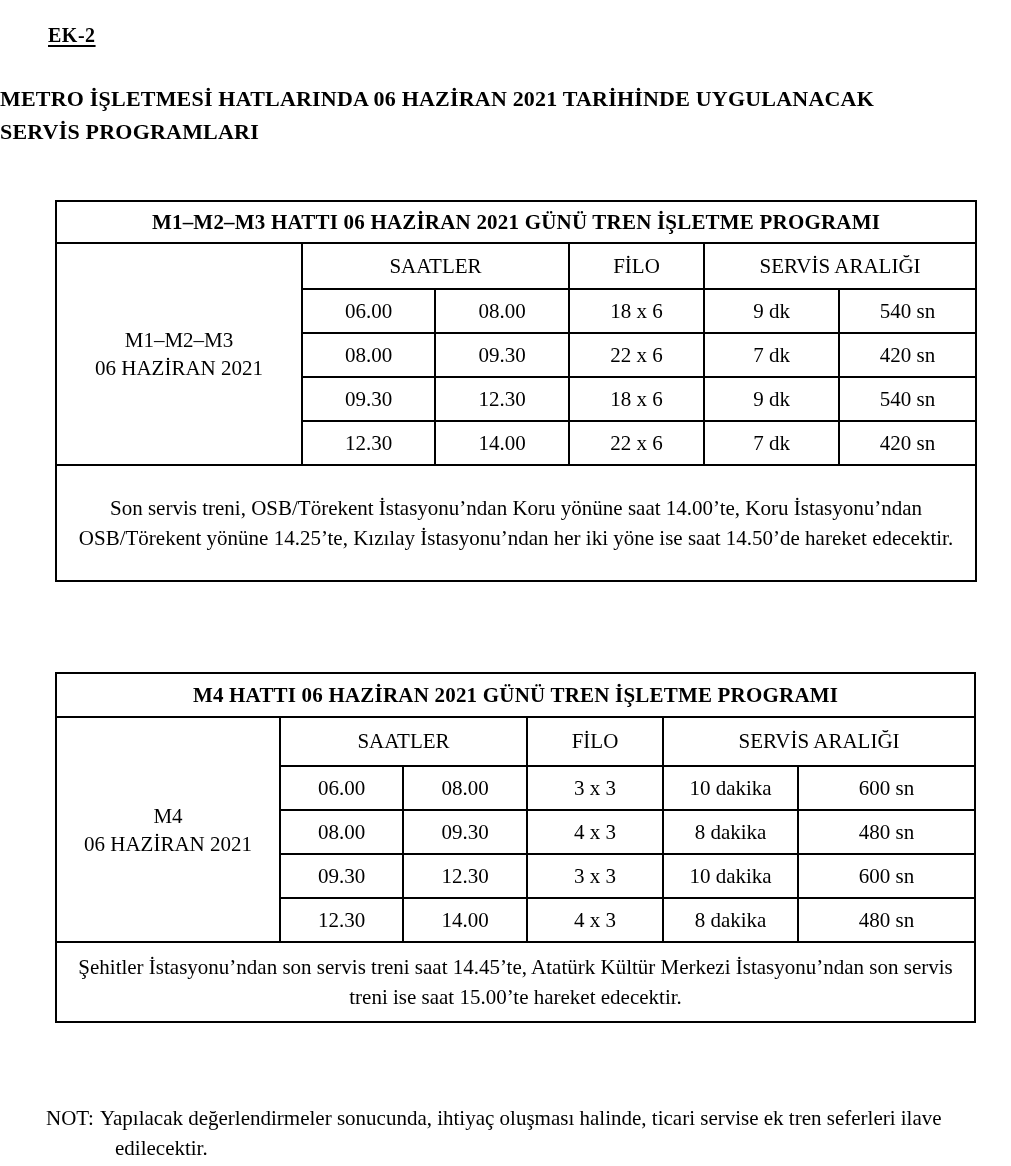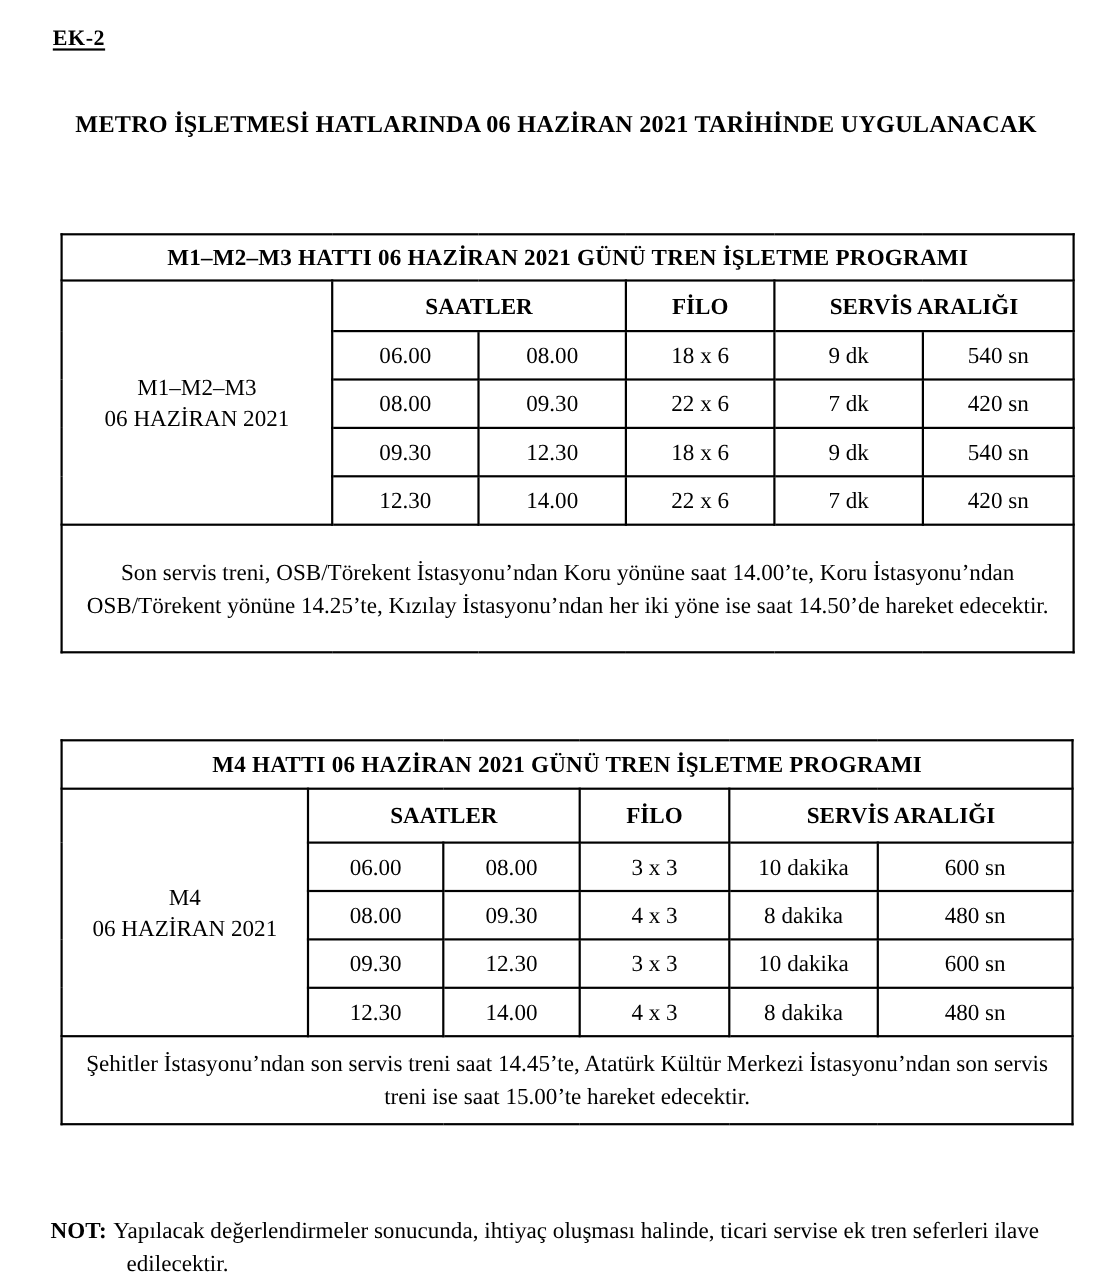--- a/index.html
+++ b/index.html
@@ -24,85 +24,85 @@
     text-decoration: underline;
     text-decoration-thickness: 2px;
     text-underline-offset: 3px;
     letter-spacing: 0.5px;
   }
   .doc-title {
     position: absolute;
     left: 0;
     right: 0;
     top: 82px;
-    text-align: center;
+    text-align: left;
     font-size: 22px;
     font-weight: bold;
     line-height: 33px;
     letter-spacing: 0.2px;
-    margin-top: 14px;
   }
   table.schedule {
     position: absolute;
     left: 55px;
     border-collapse: collapse;
     table-layout: fixed;
     font-size: 21px;
   }
   table.schedule td {
     border: 2px solid #000000;
     text-align: center;
     vertical-align: middle;
     padding: 0;
     overflow: hidden;
   }
-  #table-m1m2m3 { top: 212px; width: 920px; }
+  #table-m1m2m3 { top: 200px; width: 920px; }
   #table-m4     { top: 672px; width: 919px; }
   td.tbl-title {
     font-weight: bold;
     font-size: 21px;
     letter-spacing: 0.2px;
   }
   td.row-label {
     font-weight: normal;
     line-height: 28px;
   }
   td.col-header {
-    font-weight: bold;
+    font-weight: normal;
   }
   td.note-cell {
     text-align: justify;
     vertical-align: top;
     padding: 13px 9px 10px 9px;
     line-height: 30px;
     font-size: 21px;
   }
   .footnote {
     position: absolute;
     left: 46px;
     top: 1082px;
     width: 905px;
     font-size: 21px;
     line-height: 30px;
     padding-left: 69px;
     text-indent: -69px;
     box-sizing: border-box;
   }
   .footnote .not-label {
-    font-weight: bold;
+    font-weight: normal;
     padding-right: 6px;
   }
 </style>
 </head>
 <body>
 
 <div class="ek-label">EK-2</div>
 
 <div class="doc-title">
   <div>METRO İŞLETMESİ HATLARINDA 06 HAZİRAN 2021 TARİHİNDE UYGULANACAK</div>
+  <div>SERVİS PROGRAMLARI</div>
 </div>
 
 <table class="schedule" id="table-m1m2m3">
   <colgroup>
     <col style="width:246px">
       <col style="width:133px">
       <col style="width:134px">
     <col style="width:135px">
       <col style="width:135px">
       <col style="width:137px">

